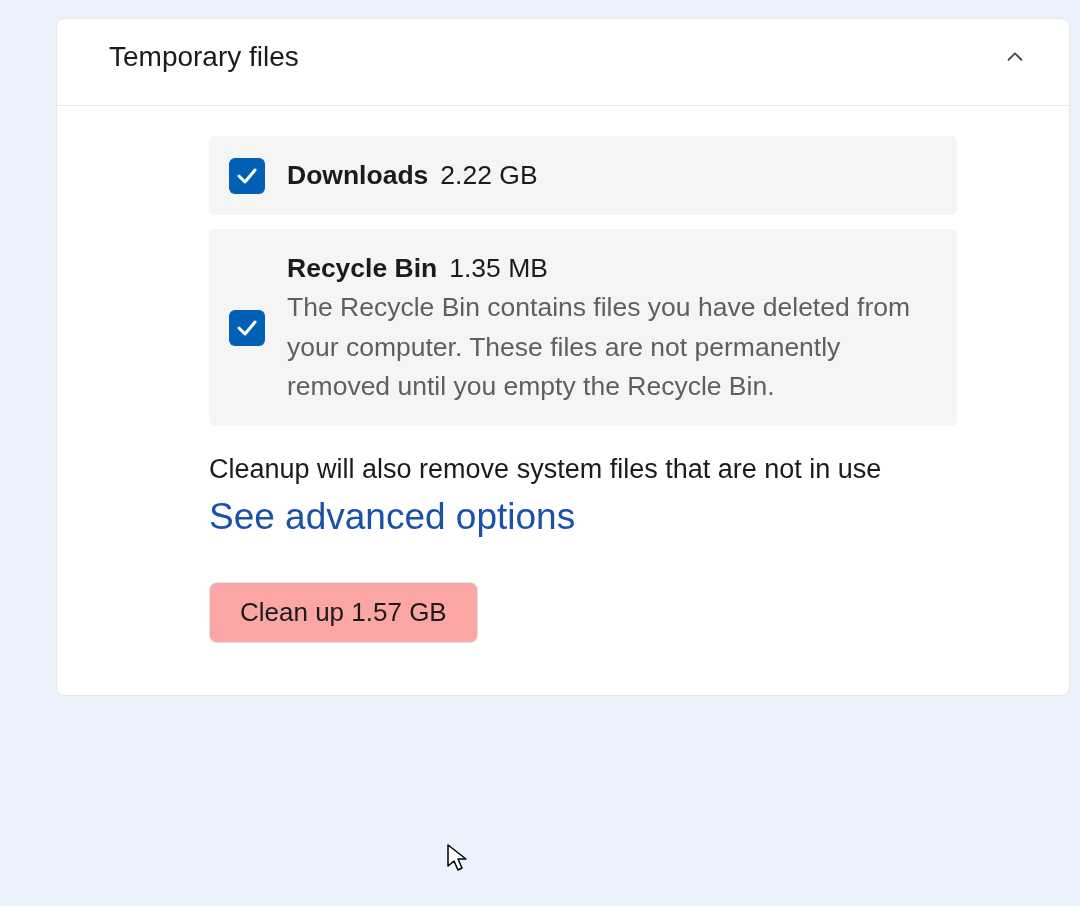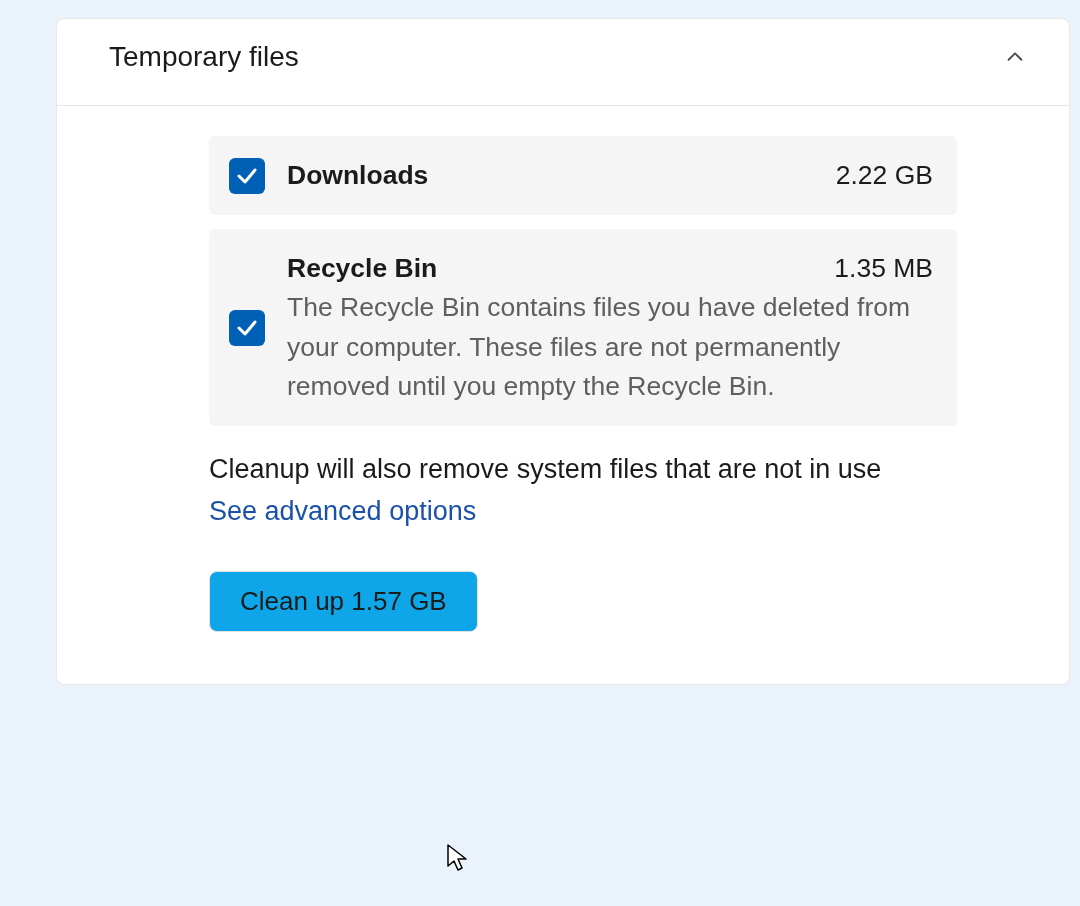--- a/index.html
+++ b/index.html
@@ -82,21 +82,21 @@
       stroke-linejoin: round;
     }
     .item-text {
       flex: 1;
       font-size: 26.5px;
       line-height: 1.48;
       color: #5f5f60;
     }
     .item-row {
       display: flex;
-      justify-content: space-between;
+      justify-content: flex-start;
       align-items: baseline;
       gap: 12px;
     }
     .item-title {
       font-weight: 700;
       color: #1b1b1b;
     }
     .item-size {
       color: #1b1b1b;
       white-space: nowrap;
@@ -105,33 +105,33 @@
       color: #5f5f60;
     }
     .note {
       font-size: 27px;
       color: #1b1b1b;
       margin-top: 23px;
       line-height: 1.5;
     }
     .link {
       display: inline-block;
-      font-size: 27px;
+      font-size: 37px;
       color: #1a51a9;
       margin-top: 6px;
       cursor: pointer;
       text-decoration: none;
     }
     .button {
       margin-top: 44px;
       display: inline-block;
       padding: 14px 30px;
       font-size: 26px;
       color: #1b1b1b;
-      background: #0ea5e9;
+      background: #fca5a5;
       border: 1px solid #e1e1e2;
       border-radius: 8px;
       cursor: pointer;
       font-family: inherit;
     }
     .cursor {
       position: absolute;
       left: 447px;
       top: 844px;
       width: 24px;

